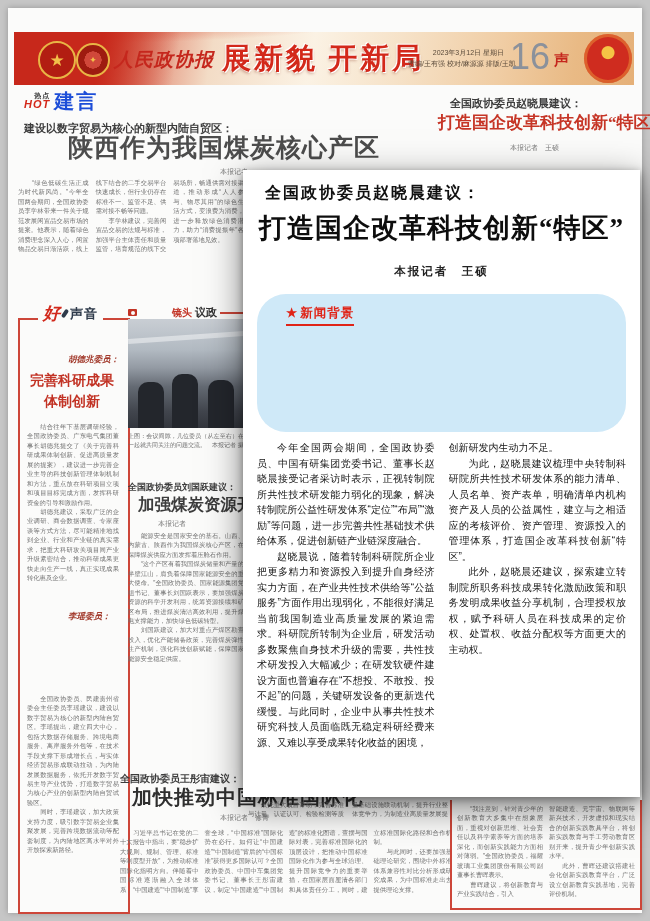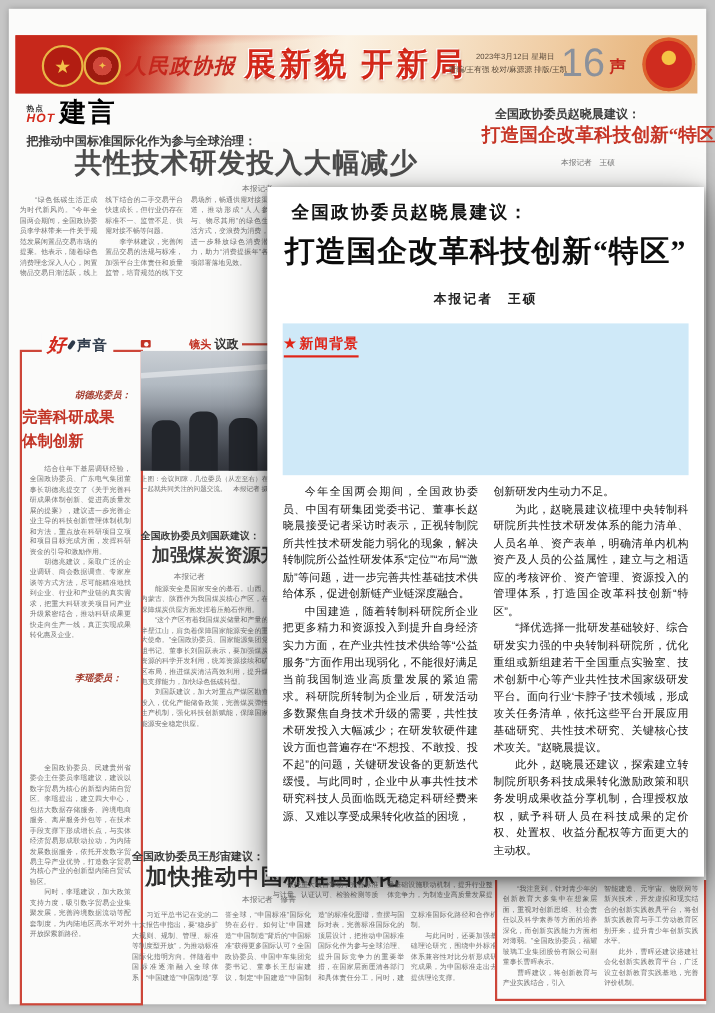--- a/index.html
+++ b/index.html
@@ -20,40 +20,40 @@
   .dateblock{position:absolute;left:394px;top:15px;width:96px;text-align:right;font-size:7px;line-height:1.6;color:#5a4a3a;white-space:nowrap;}
   .pagenum{position:absolute;left:496px;top:4px;font-size:36px;color:#8b919b;}
   .sectionname{position:absolute;left:540px;top:19px;font-size:15px;font-weight:bold;color:#c5271d;letter-spacing:10px;white-space:nowrap;}
   .ornament{position:absolute;right:2px;top:2px;width:48px;height:49px;border-radius:50%;background:radial-gradient(circle at 50% 38%,#f5c445 0 6px,#cf2c1f 7px 70%,#b92013 100%);box-shadow:inset 0 0 0 3px rgba(245,196,69,.35);}
   
   .tiny{font-size:6.3px;line-height:1.5;color:#717171;text-align:justify;white-space:pre-line;overflow:hidden;}
   .kick{font-weight:bold;color:#3d3d3d;white-space:nowrap;}
   .byline-sm{font-size:7px;color:#7a7a7a;white-space:nowrap;}
   
   .hot-logo{left:16px;top:84px;display:flex;align-items:flex-end;gap:4px;}
-  .hot-badge{display:flex;flex-direction:column;line-height:1;align-items:flex-start;}
+  .hot-badge{display:flex;flex-direction:column;line-height:1;align-items:flex-end;}
   .hot-badge .s1{font-size:7px;color:#3a3a3a;font-weight:bold;letter-spacing:1px;}
   .hot-badge .s2{font-size:11px;color:#d3281a;font-weight:900;font-style:italic;letter-spacing:1px;}
-  .hot-main{font-size:24px;font-weight:900;color:#000000;letter-spacing:2px;line-height:.9;}
+  .hot-main{font-size:20px;font-weight:900;color:#1d4ed8;letter-spacing:2px;line-height:.9;}
   .hot-kicker{left:16px;top:113px;font-size:11px;}
   .hot-title{left:60px;top:123px;font-size:25px;font-weight:900;color:#4c4c4c;letter-spacing:1px;white-space:nowrap;}
   .hot-byline{left:212px;top:159px;}
   .hot-body{left:10px;top:170px;width:226px;height:128px;column-count:3;column-gap:7px;}
   
   .tr-kicker{left:442px;top:88px;font-size:11px;}
   .tr-title{left:430px;top:103px;font-size:17px;font-weight:900;color:#c63526;font-family:"Liberation Serif",serif;white-space:nowrap;}
   .tr-byline{left:502px;top:135px;}
   
   .sb-box{left:10px;top:310px;width:108px;height:592px;border:2px solid #cd4639;}
   .sb-logo{left:30px;top:294px;background:#fbfbfa;padding:0 5px;display:flex;align-items:center;gap:2px;z-index:2;}
   .sb-logo .hao{font-size:17px;font-weight:900;color:#d2291c;font-style:italic;}
   .sb-logo .mic{width:4px;height:9px;background:#2e3a4a;border-radius:2px;transform:rotate(35deg);margin:0 1px;}
   .sb-logo .rest{font-size:13px;font-weight:900;color:#2e3a4a;letter-spacing:1px;}
   .sb-kick{font-size:8.5px;font-weight:bold;color:#a23a2c;font-family:"Liberation Serif",serif;font-style:italic;margin-left:36px;}
-  .sb-title{font-size:14px;font-weight:900;color:#c23325;text-align:left;line-height:1.5;white-space:pre-line;font-family:"Liberation Serif",serif;}
+  .sb-title{font-size:14px;font-weight:900;color:#c23325;text-align:center;line-height:1.5;white-space:pre-line;font-family:"Liberation Serif",serif;}
   
   .lens-row{left:120px;top:297px;width:116px;display:flex;align-items:center;gap:3px;}
   .lens-cam{width:9px;height:7px;background:#c23325;border-radius:1px;position:relative;}
   .lens-cam::after{content:"";position:absolute;left:3px;top:1.5px;width:4px;height:4px;border-radius:50%;background:#fbfbfa;}
   .lens-red{font-size:10px;font-weight:900;color:#c23325;margin-left:32px;}
   .lens-dark{font-size:11px;font-weight:900;color:#333;}
   .lens-line{flex:1;height:2px;background:#cd4639;}
   .photo{left:120px;top:311px;width:116px;height:109px;background:linear-gradient(180deg,#c9ced4 0%,#b2bac2 28%,#939aa3 45%,#646a73 62%,#41454d 85%,#33363d 100%);overflow:hidden;}
   .photo .beam{position:absolute;left:0;top:16px;width:116px;height:5px;background:rgba(255,255,255,.45);transform:rotate(-4deg);}
   .photo .fig{position:absolute;bottom:0;width:26px;height:52px;border-radius:10px 10px 0 0;background:#23262c;}
@@ -69,21 +69,21 @@
   .std-body{left:112px;top:820px;width:332px;height:82px;column-count:4;column-gap:6px;}
   .frag{left:240px;top:792px;width:200px;height:26px;column-count:2;column-gap:8px;}
   
   .br-box{left:442px;top:792px;width:192px;height:110px;border:2px solid #cd4639;border-top:none;display:flex;gap:6px;padding:4px 5px;box-sizing:border-box;}
   .br-col{flex:1;}
   
   .popup{left:235px;top:162px;width:397px;height:627px;background:#fff;box-shadow:0 10px 34px rgba(0,0,0,.5),0 2px 8px rgba(0,0,0,.35);z-index:5;}
   .pp-kicker{left:22px;top:13px;font-size:16px;font-weight:900;color:#111;letter-spacing:2px;white-space:nowrap;}
   .pp-title{left:0;top:40px;width:100%;text-align:center;font-size:27px;font-weight:900;color:#0d0d0d;font-family:"Liberation Serif",serif;letter-spacing:1px;white-space:nowrap;}
   .pp-byline{left:0;top:94px;width:100%;text-align:center;font-size:11.5px;font-weight:bold;color:#222;letter-spacing:2px;}
-  .pp-blue{left:14px;top:124px;width:369px;height:138px;background:#cfe9f8;box-sizing:border-box;padding:9px 1px;}
+  .pp-blue{left:14px;top:124px;width:369px;height:138px;background:#cfe9f8;box-sizing:border-box;padding:9px 29px;border-radius:29px;}
   .pp-blue .label{display:inline-block;font-size:12.5px;font-weight:900;color:#e02417;border-bottom:2px solid #e02417;padding-bottom:2px;letter-spacing:1px;}
   .pp-blue .star{color:#e02417;margin-right:2px;}
   .pp-blue .txt{margin-top:5px;font-size:11px;line-height:1.7;font-style:italic;font-family:"Liberation Serif",serif;color:#101010;text-align:justify;text-indent:2em;}
   .pp-body{left:14px;top:270px;width:369px;height:347px;display:flex;gap:14px;}
   .pp-col{flex:1;font-size:10px;line-height:1.55;text-align:justify;color:#151515;overflow:hidden;}
   .pp-col p{margin:0;text-indent:2em;}
   .pp-col p.cont{text-indent:0;}
 </style>
 </head>
 <body>
@@ -106,22 +106,22 @@
     <div class="ornament"></div>
   </div>
 
   <div class="abs hot-logo">
     <div class="hot-badge">
       <span class="s1">热点</span>
       <span class="s2">HOT</span>
     </div>
     <div class="hot-main">建言</div>
   </div>
-  <div class="abs hot-kicker kick">把推动中国标准国际化作为参与全球治理：</div>
-  <div class="abs hot-title">共性技术研发投入大幅减少</div>
+  <div class="abs hot-kicker kick">建设以数字贸易为核心的新型内陆自贸区：</div>
+  <div class="abs hot-title">陕西作为我国煤炭核心产区</div>
   <div class="abs hot-byline byline-sm">本报记者</div>
   <div class="abs hot-body tiny">　　“绿色低碳生活正成为时代新风尚。”今年全国两会期间，全国政协委员李学林带来一件关于规范发展闲置品交易市场的提案。他表示，随着绿色消费理念深入人心，闲置物品交易日渐活跃，线上线下结合的二手交易平台快速成长，但行业仍存在标准不一、监管不足、供需对接不畅等问题。
 　　李学林建议，完善闲置品交易的法规与标准，加强平台主体责任和质量监管，培育规范的线下交易场所，畅通供需对接渠道，推动形成“人人参与、物尽其用”的绿色生活方式，变浪费为消费，进一步释放绿色消费潜力，助力“消费提振年”各项部署落地见效。</div>
 
   <div class="abs tr-kicker kick">全国政协委员赵晓晨建议：</div>
   <div class="abs tr-title">打造国企改革科技创新“特区”</div>
   <div class="abs tr-byline byline-sm">本报记者　王硕</div>
 
   <div class="abs sb-box"></div>
   <div class="abs sb-logo">
@@ -177,22 +177,22 @@
     <div class="abs pp-title">打造国企改革科技创新“特区”</div>
     <div class="abs pp-byline">本报记者　王硕</div>
     <div class="abs pp-blue">
       <div class="label">
         <span class="star">★</span><span>新闻背景</span>
       </div>
     </div>
     <div class="abs pp-body">
       <div class="pp-col">
           <p>今年全国两会期间，全国政协委员、中国有研集团党委书记、董事长赵晓晨接受记者采访时表示，正视转制院所共性技术研发能力弱化的现象，解决转制院所公益性研发体系“定位”“布局”“激励”等问题，进一步完善共性基础技术供给体系，促进创新链产业链深度融合。</p>
-          <p>中国建造，随着转制科研院所企业把更多精力和资源投入到提升自身经济实力方面，在产业共性技术供给等“公益服务”方面作用出现弱化，不能很好满足当前我国制造业高质量发展的紧迫需求。科研院所转制为企业后，研发活动多数聚焦自身技术升级的需要，共性技术研发投入大幅减少；在研发软硬件建设方面也普遍存在“不想投、不敢投、投不起”的问题，关键研发设备的更新迭代缓慢。与此同时，企业中从事共性技术研究科技人员面临既无稳定科研经费来源、又难以享受成果转化收益的困境，</p>
+          <p>赵晓晨说，随着转制科研院所企业把更多精力和资源投入到提升自身经济实力方面，在产业共性技术供给等“公益服务”方面作用出现弱化，不能很好满足当前我国制造业高质量发展的紧迫需求。科研院所转制为企业后，研发活动多数聚焦自身技术升级的需要，共性技术研发投入大幅减少；在研发软硬件建设方面也普遍存在“不想投、不敢投、投不起”的问题，关键研发设备的更新迭代缓慢。与此同时，企业中从事共性技术研究科技人员面临既无稳定科研经费来源、又难以享受成果转化收益的困境，</p>
         </div>
       <div class="pp-col">
         <p class="cont">创新研发内生动力不足。</p>
-        <span><p>为此，赵晓晨建议梳理中央转制科研院所共性技术研发体系的能力清单、人员名单、资产表单，明确清单内机构资产及人员的公益属性，建立与之相适应的考核评价、资产管理、资源投入的管理体系，打造国企改革科技创新“特区”。</p><p>“择优选择一批研发基础较好、综合研发实力强的中央转制科研院所，优化重组或新组建若干全国重点实验室、技术创新中心等产业共性技术国家级研发平台。面向行业‘卡脖子’技术领域，形成攻关任务清单，依托这些平台开展应用基础研究、共性技术研究、关键核心技术攻关。”赵晓晨提议。</p><p>此外，赵晓晨还建议，探索建立转制院所职务科技成果转化激励政策和职务发明成果收益分享机制，合理授权放权，赋予科研人员在科技成果的定价权、处置权、收益分配权等方面更大的主动权。</p></span>
+        <span><p>为此，赵晓晨建议梳理中央转制科研院所共性技术研发体系的能力清单、人员名单、资产表单，明确清单内机构资产及人员的公益属性，建立与之相适应的考核评价、资产管理、资源投入的管理体系，打造国企改革科技创新“特区”。</p><p>此外，赵晓晨还建议，探索建立转制院所职务科技成果转化激励政策和职务发明成果收益分享机制，合理授权放权，赋予科研人员在科技成果的定价权、处置权、收益分配权等方面更大的主动权。</p></span>
       </div>
     </div>
   </div>
 
 </div>
 
 </body></html>

